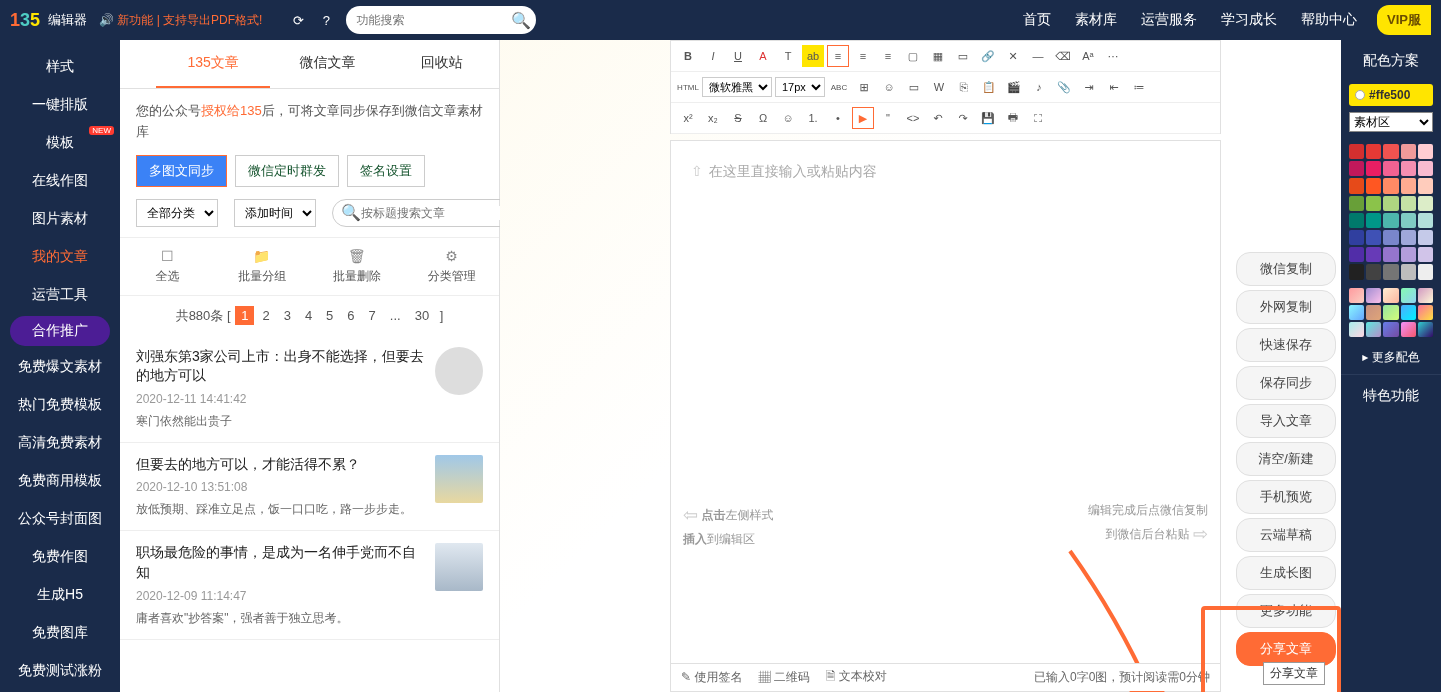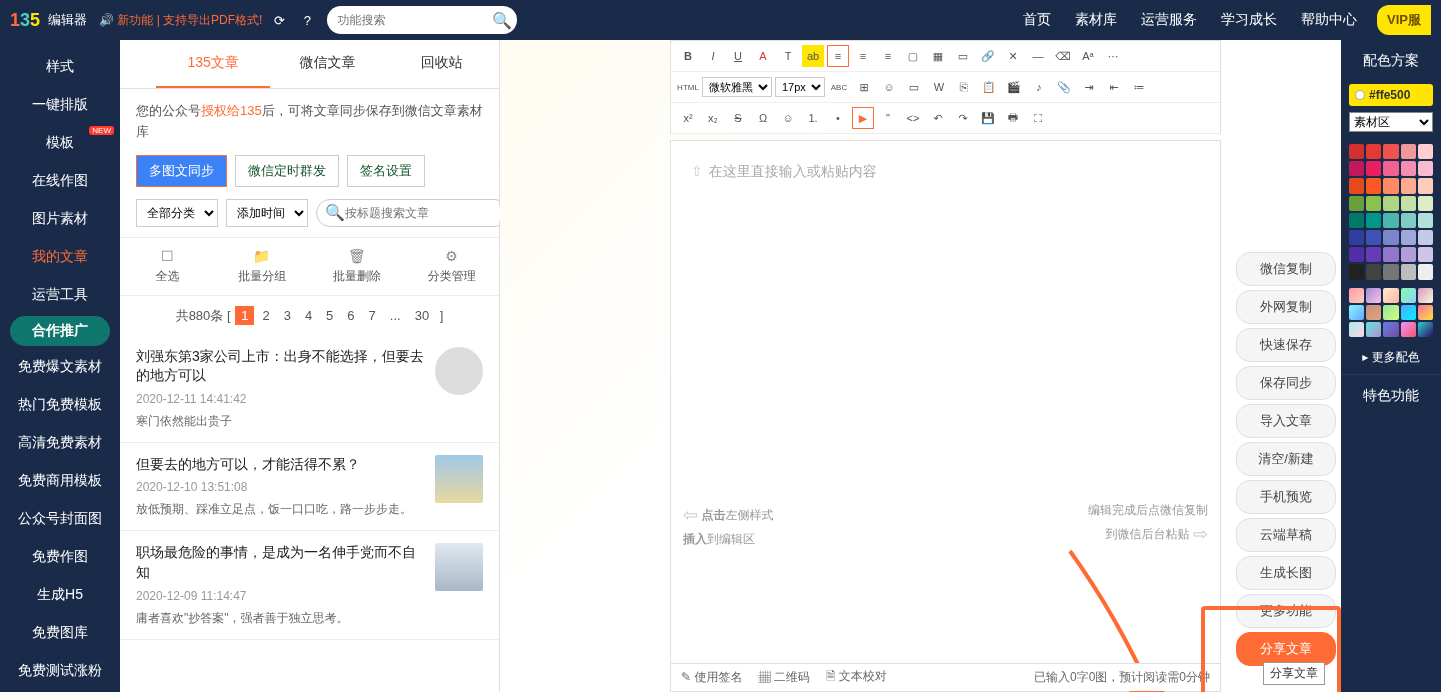--- a/index.html
+++ b/index.html
@@ -2,47 +2,47 @@
 <html><head>
 <meta charset="utf-8">
 <style>
 * { margin: 0; padding: 0; box-sizing: border-box; font-family: "Microsoft YaHei", sans-serif; }
 body { width: 1441px; height: 692px; overflow: hidden; background: #fff; }
 
 .topbar { height: 40px; background: #1a2b4a; display: flex; align-items: center; padding: 0 10px; color: #fff; font-size: 13px; }
 .logo { font-weight: bold; font-size: 18px; margin-right: 8px; }
 .logo span:nth-child(1){color:#ff6b35;} .logo span:nth-child(2){color:#4ecdc4;} .logo span:nth-child(3){color:#ffe500;}
 .brand { margin-right: 12px; }
-.announce { color: #ff6b35; font-size: 12px; margin-right: 3px; }
+.announce { color: #ff6b35; font-size: 12px; margin-right: 22px; }
 .ticon { width: 22px; height: 22px; display: inline-flex; align-items: center; justify-content: center; cursor: pointer; margin: 0 3px; color:#fff; }
 .searchbox { background: #fff; border-radius: 14px; height: 28px; width: 190px; display: flex; align-items: center; padding: 0 10px; margin-left: 6px; }
 .searchbox input { border: none; outline: none; flex: 1; font-size: 12px; color: #333; }
 .searchbox .sicon { color: #333; font-size: 16px; }
 .topmenu { margin-left: auto; display: flex; gap: 24px; font-size: 14px; }
 .topmenu span { cursor: pointer; }
 .vip { background: #ffe500; color: #6b4e00; padding: 6px 10px; font-weight: bold; border-radius: 12px 0 0 12px; margin-left: 20px; }
 
 .main { display: flex; height: 652px; }
 
 .sidenav { width: 120px; background: #1a2b4a; display: flex; flex-direction: column; padding-top: 8px; }
 .sidenav-item { color: #fff; font-size: 14px; padding: 10px 6px; text-align: center; cursor: pointer; position: relative; }
 .sidenav-item.active { color: #ff6b35; }
-.sidenav-item.pill { background: #0f766e; border-radius: 16px; margin: 2px 10px; padding: 6px; font-weight: bold; }
+.sidenav-item.pill { background: #4c1d95; border-radius: 16px; margin: 2px 10px; padding: 6px; }
 .newbadge { position: absolute; top: 2px; right: 6px; background: #ff3b30; color:#fff; font-size: 8px; padding: 0 3px; border-radius: 3px; }
 
 .midcol { width: 380px; border-right: 1px solid #e0e0e0; display: flex; flex-direction: column; }
 .tabs { display: flex; border-bottom: 1px solid #e0e0e0; padding-left: 36px; }
 .tab { flex: 1; text-align: center; padding: 14px 0; font-size: 14px; cursor: pointer; color: #333; }
 .tab.active { color: #ff6b35; border-bottom: 2px solid #ff6b35; }
 .notice { padding: 12px 16px; font-size: 13px; color: #555; line-height: 1.6; }
 .notice a { color: #ff6b35; }
 .btnrow { padding: 0 16px 12px; display: flex; gap: 8px; }
 .btn { border: 1px solid #ccc; background: #fff; padding: 6px 12px; font-size: 13px; cursor: pointer; color:#14532d; }
 .btn.primary { background: #3b82f6; color: #fff; border-color: #ff6b35; }
-.filterrow { padding: 0 16px 10px; display: flex; gap: 8px; align-items: flex-end; }
+.filterrow { padding: 0 16px 10px; display: flex; gap: 16px; align-items: flex-end; }
 .sel { border: 1px solid #ccc; padding: 4px 6px; font-size: 12px; height: 28px; background:#fff; }
 .filterrow .srch { flex: 1; display: flex; align-items: center; border: 1px solid #ccc; border-radius: 14px; padding: 0 8px; height: 28px; }
 .filterrow .srch input { border: none; outline: none; flex: 1; font-size: 12px; }
 .batchrow { display: flex; border-top: 1px solid #eee; border-bottom: 1px solid #eee; }
 .batch { flex: 1; text-align: center; padding: 10px 0; font-size: 12px; color: #555; cursor: pointer; }
 .batch .bi { display: block; font-size: 14px; margin-bottom: 4px; color:#888; }
 .pager { text-align: center; padding: 10px 0; font-size: 13px; color: #555; }
 .pager .pg { display: inline-block; padding: 2px 6px; margin: 0 1px; cursor: pointer; }
 .pager .pg.cur { background: #ff6b35; color: #fff; }
 .articles { flex: 1; overflow-y: auto; }

